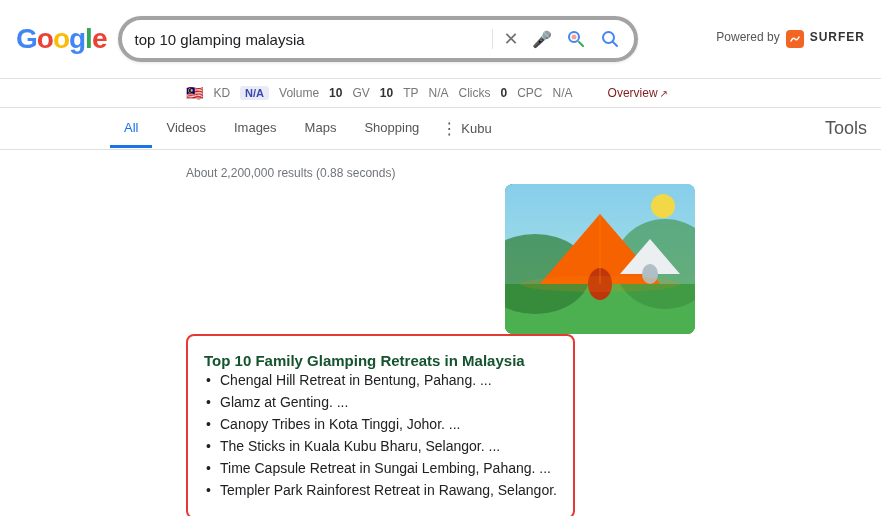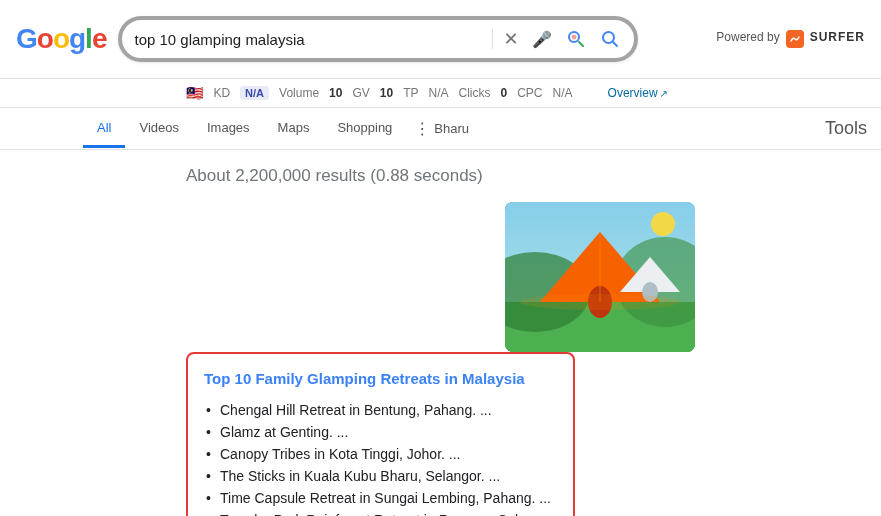--- a/index.html
+++ b/index.html
@@ -122,33 +122,33 @@
       color: #777;
     }
     .seo-value {
       font-weight: bold;
       color: #333;
     }
     .seo-na {
       color: #777;
     }
     .overview-link {
-      color: #0369a1;
+      color: #7f1d1d;
       text-decoration: none;
       display: flex;
       align-items: center;
       gap: 2px;
       padding-left: 25px;
     }
 
     
     .nav-tabs {
       display: flex;
       align-items: center;
-      padding: 0 0 0 83px;
+      padding: 0 0 0 110px;
       gap: 0;
       border-bottom: 1px solid #e0e0e0;
     }
     .nav-tab {
       padding: 10px 14px;
       font-size: 13px;
       color: #555;
       cursor: pointer;
       display: flex;
       align-items: center;
@@ -175,40 +175,39 @@
       font-size: 18px;
       color: #555;
       cursor: pointer;
     }
 
     
     .main-content {
       padding: 16px 186px 16px 186px;
     }
     .results-count {
-      font-size: 17px;
+      font-size: 12px;
       color: #70757a;
-      margin-bottom: 16px;
+      margin-bottom: 4px;
     }
 
     
     .featured-snippet {
       border: 2px solid #e53935;
       border-radius: 8px;
       padding: 16px;
       max-width: 450px;
       margin-bottom: 16px;
       position: relative;
       float: left;
     }
     .snippet-title {
       font-size: 15px;
       font-weight: bold;
-      color: #3b82f6;
-      margin-bottom: 12px;
+      color: #14532d;
     }
     .snippet-list {
       list-style: none;
       padding: 0;
     }
     .snippet-list li {
       font-size: 14px;
       color: #202124;
       padding: 3px 0 3px 16px;
       position: relative;
@@ -310,21 +309,21 @@
 </div>
 
 <div class="nav-tabs">
   <a class="nav-tab active">All</a>
   <a class="nav-tab">Videos</a>
   <a class="nav-tab">Images</a>
   <a class="nav-tab">Maps</a>
   <a class="nav-tab">Shopping</a>
   <div class="nav-tab-more">
     <span style="font-size:16px; color:#555;">⋮</span>
-    <span>Bharu</span>
+    <span>Kubu</span>
   </div>
   <div class="tools-tab">Tools</div>
 </div>
 
 <div class="main-content">
   <div class="results-count">About 2,200,000 results (0.88 seconds)</div>
 
   <div class="clearfix">
 
     <div class="thumbnail-wrapper">

